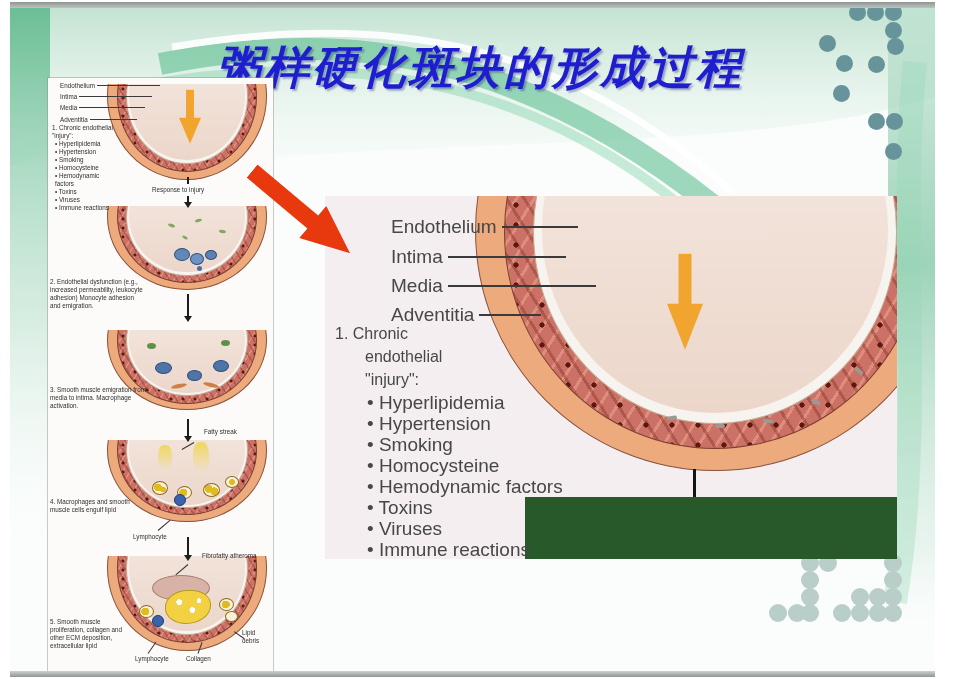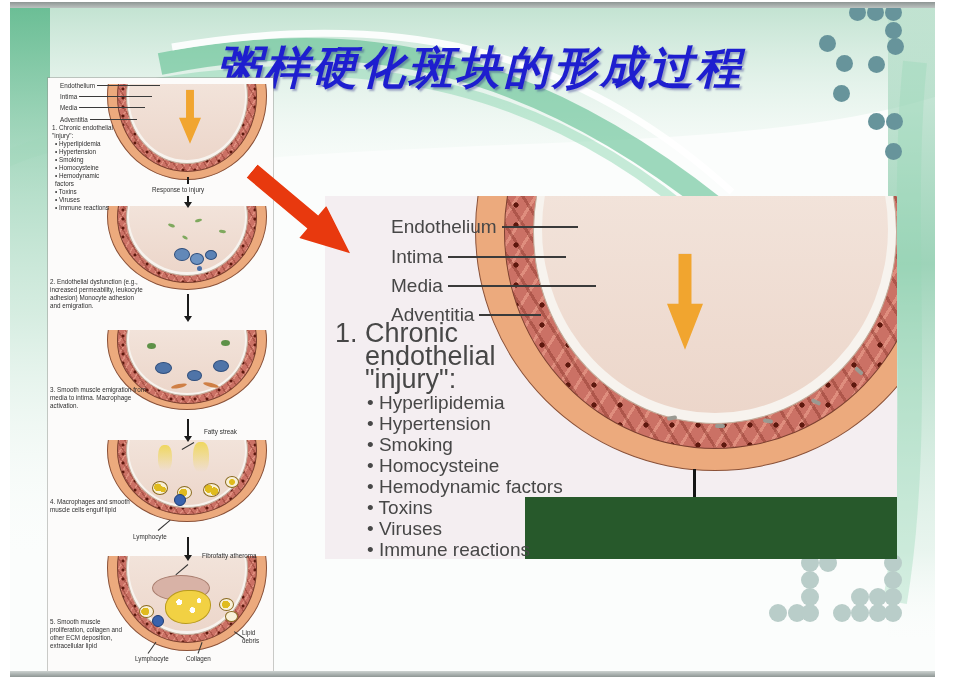--- a/index.html
+++ b/index.html
@@ -54,21 +54,21 @@
   .stage{position:absolute;font-size:6.3px;line-height:8px;color:#2e2e2e;z-index:4;}
   ul.mini{margin:0;padding:0 0 0 3px;list-style:none;}
   ul.mini li::before{content:"• ";}
   .lrow{position:absolute;display:flex;align-items:center;gap:2px;z-index:4;}
   .lrow span{font-size:6.3px;color:#2e2e2e;white-space:nowrap;}
   .lrow .lead{flex:1;height:1px;background:#3a3a3a;}
   
   .rrow{position:absolute;display:flex;align-items:center;gap:5px;z-index:4;}
   .rrow span{font-size:19px;color:#474747;white-space:nowrap;}
   .rrow .lead{flex:1;height:2px;background:#3a3a3a;}
-  .rhead{position:absolute;left:10px;top:126px;font-size:27px;line-height:23px;color:#474747;z-index:4;}
+  .rhead{position:absolute;left:10px;top:126px;font-size:16px;line-height:23px;color:#474747;z-index:4;}
   .rhead .ind{margin-left:30px;}
   ul.rbul{position:absolute;left:42px;top:196px;margin:0;padding:0;list-style:none;
           font-size:19px;line-height:21px;color:#474747;z-index:4;}
   ul.rbul li::before{content:"• ";}
   .green-box{position:absolute;left:200px;top:301px;width:372px;height:62px;background:#27592b;z-index:3;}
   .stem{position:absolute;left:368px;top:273px;width:3px;height:28px;background:#141414;z-index:3;}
   .red-arrow{position:absolute;left:242px;top:148px;width:128px;height:42px;background:#e8390e;
              clip-path:polygon(0 30%,62% 30%,62% 0,100% 50%,62% 100%,62% 70%,0 70%);
              transform:rotate(40deg);transform-origin:0 50%;z-index:4;
              filter:drop-shadow(1px 1px 1px rgba(90,10,0,.6));}

